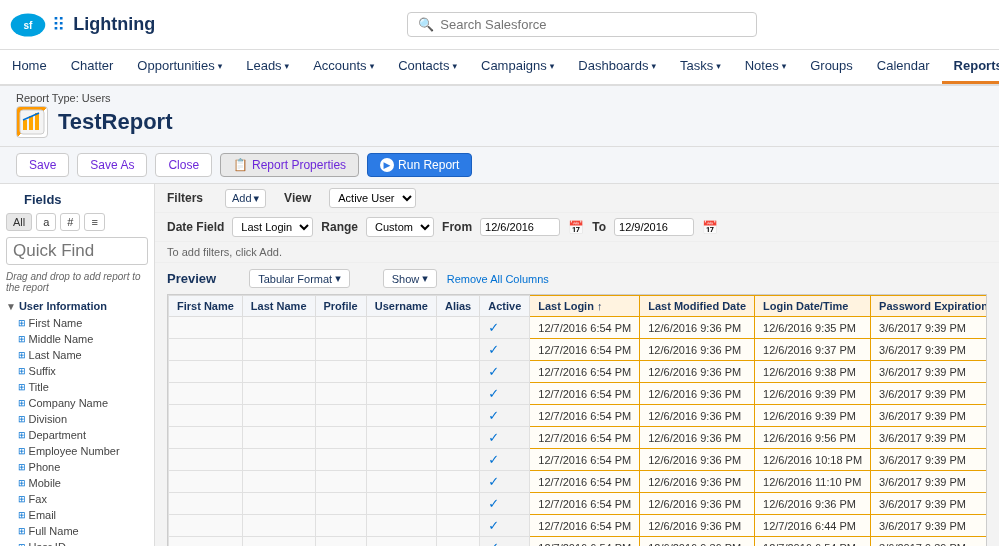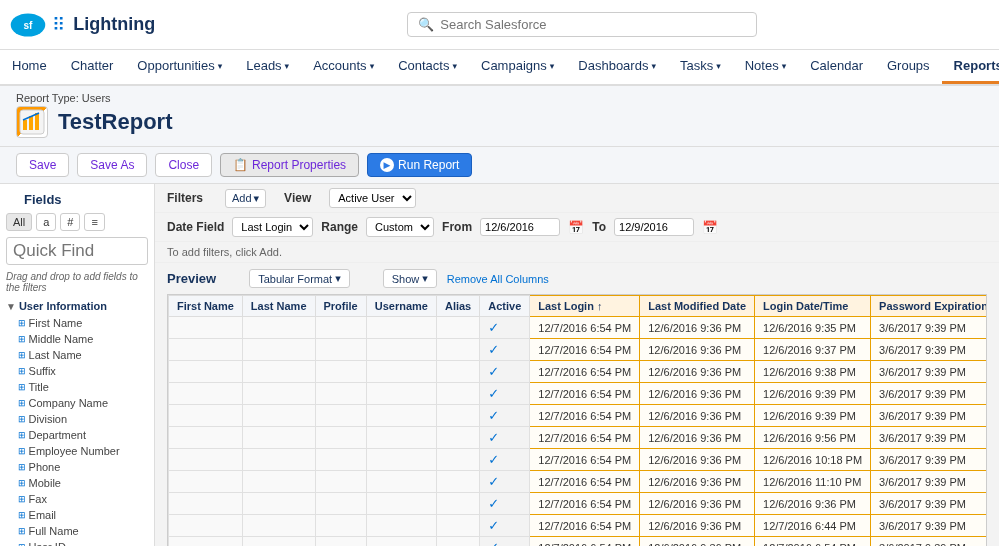--- a/index.html
+++ b/index.html
@@ -367,22 +367,22 @@
   <div class="nav-item">Home</div>
   <div class="nav-item">Chatter</div>
   <div class="nav-item">Opportunities <span class="chevron">▾</span></div>
   <div class="nav-item">Leads <span class="chevron">▾</span></div>
   <div class="nav-item">Accounts <span class="chevron">▾</span></div>
   <div class="nav-item">Contacts <span class="chevron">▾</span></div>
   <div class="nav-item">Campaigns <span class="chevron">▾</span></div>
   <div class="nav-item">Dashboards <span class="chevron">▾</span></div>
   <div class="nav-item">Tasks <span class="chevron">▾</span></div>
   <div class="nav-item">Notes <span class="chevron">▾</span></div>
+  <div class="nav-item">Groups</div>
   <div class="nav-item">Calendar</div>
-  <div class="nav-item">Groups</div>
   <div class="nav-item active">Reports </div>
 
 </div>
 
 <div class="report-header">
   <div class="report-type-label">Report Type: Users</div>
   <div class="report-title-row">
     <div class="report-icon">
       <svg width="28" height="28" viewBox="0 0 28 28">
         <rect x="2" y="2" width="24" height="24" rx="3" fill="#f4f4f4" stroke="#ccc"></rect>
@@ -414,21 +414,21 @@
 
   <div class="sidebar">
     <div class="sidebar-title">Fields</div>
     <div class="sidebar-tabs">
       <button class="sidebar-tab active">All</button>
       <button class="sidebar-tab">a</button>
       <button class="sidebar-tab">#</button>
       <button class="sidebar-tab">≡</button>
     </div>
     <input class="sidebar-search" placeholder="Quick Find" style="">
-    <div class="sidebar-hint">Drag and drop to add fields to the filters</div>
+    <div class="sidebar-hint">Drag and drop to add report to the report</div>
 
     <div class="sidebar-tree">
 
       <div class="tree-group-header">
         <span class="tree-group-icon">▼</span>
         <span>User Information</span>
       </div>
       <div class="tree-item"><span class="tree-item-icon">⊞</span>First Name</div>
       <div class="tree-item"><span class="tree-item-icon">⊞</span>Middle Name</div>
       <div class="tree-item"><span class="tree-item-icon">⊞</span>Last Name</div>

